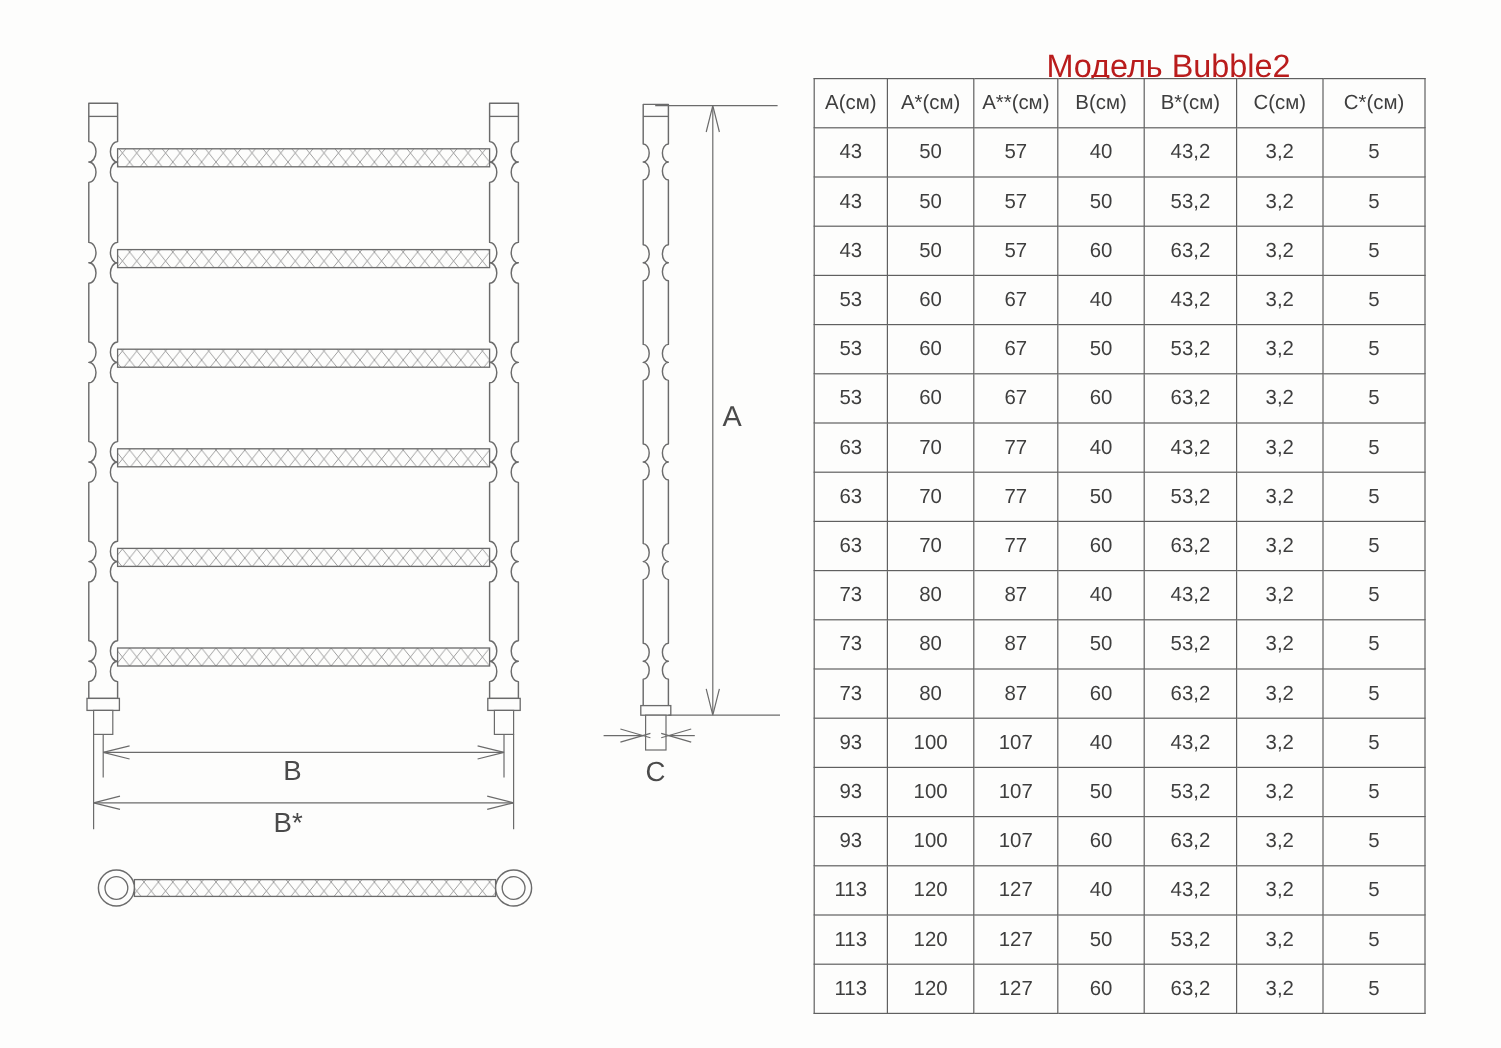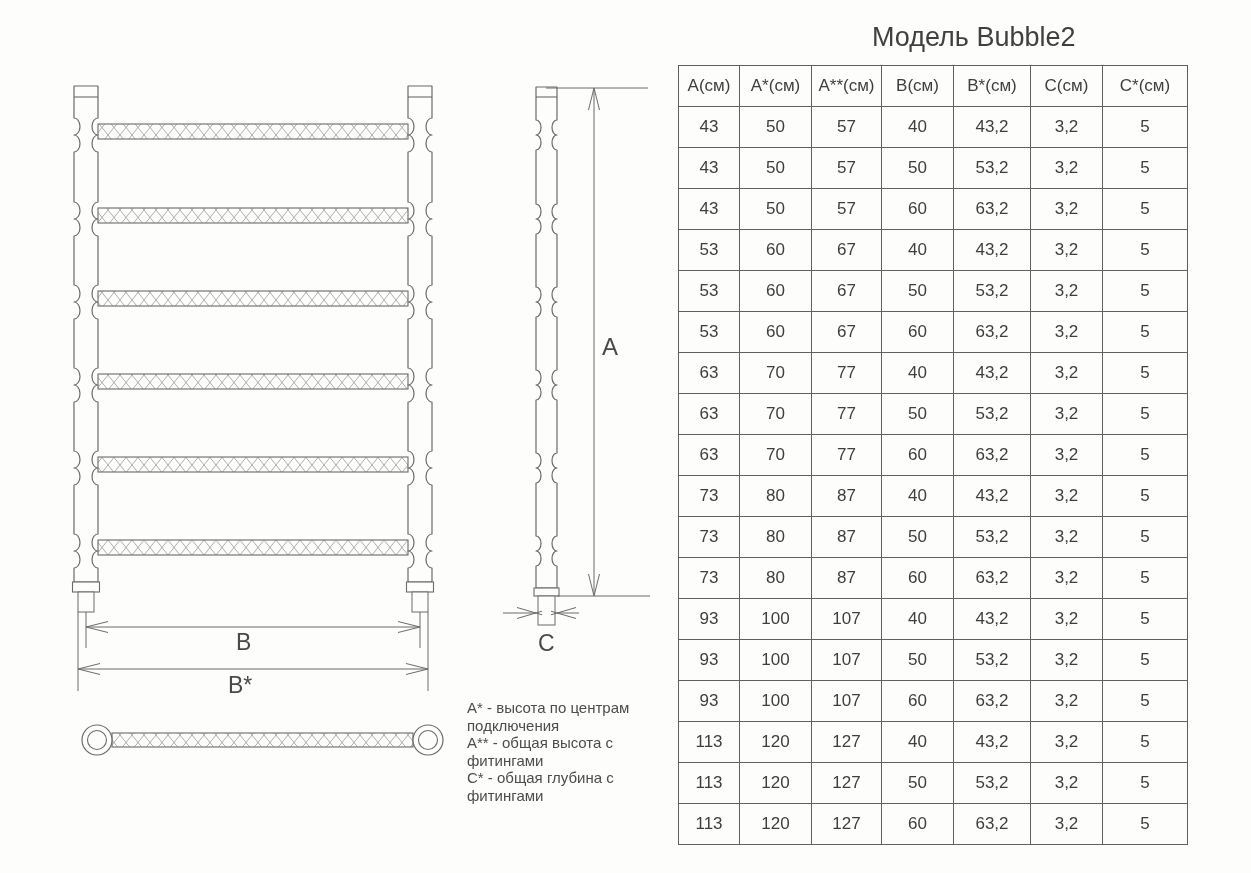--- a/index.html
+++ b/index.html
@@ -6,22 +6,22 @@
   .page{
     position:relative;
     width:1251px;height:873px;
     background:#fdfdfc;
     font-family:"Liberation Sans",sans-serif;
     color:#3d3d3d;
     overflow:hidden;
     margin:0 auto;
   }
   .title{
-    position:absolute;left:872px;top:22px;
-    font-size:27px;color:#404040;white-space:nowrap;text-align:center;
+    position:absolute;left:872px;top:40px;
+    font-size:27px;color:#b91c1c;white-space:nowrap;text-align:center;
   }
   table.spec{
     position:absolute;left:678px;top:65px;
     border-collapse:collapse;table-layout:fixed;
     font-size:17px;color:#3e3e3e;padding-left:44px;
   }
   table.spec th,table.spec td{
     border:1px solid #606060;
     text-align:center;vertical-align:middle;
     height:40px;padding:0;font-weight:normal;
@@ -305,19 +305,14 @@
           <td>120</td>
           <td>127</td>
           <td>60</td>
           <td>63,2</td>
           <td>3,2</td>
           <td>5</td>
         </tr>
       </tbody>
     </table>
 
-  <div class="notes">
-    <div>А* - высота по центрам подключения</div>
-    <div>А** - общая высота с фитингами</div>
-    <div>С* - общая глубина с фитингами</div>
-  </div>
 
 </div>
 
 </body></html>

